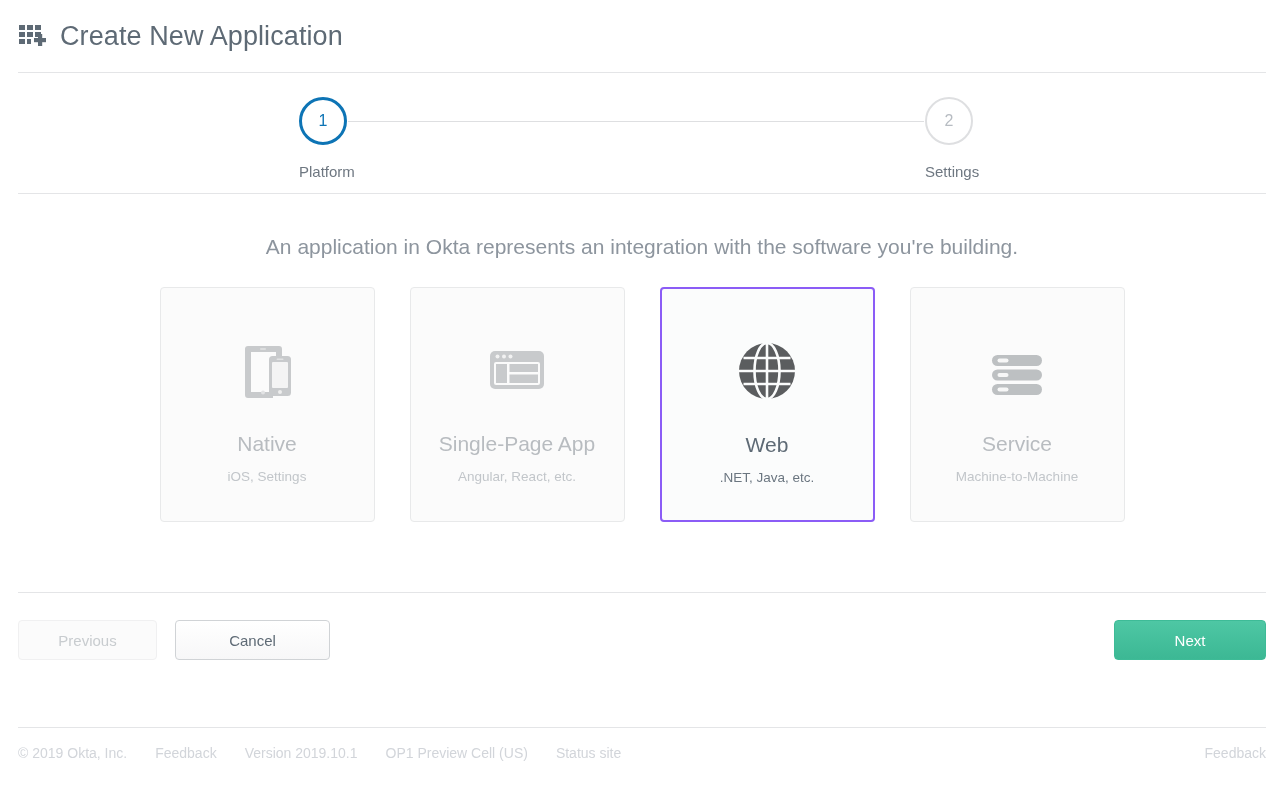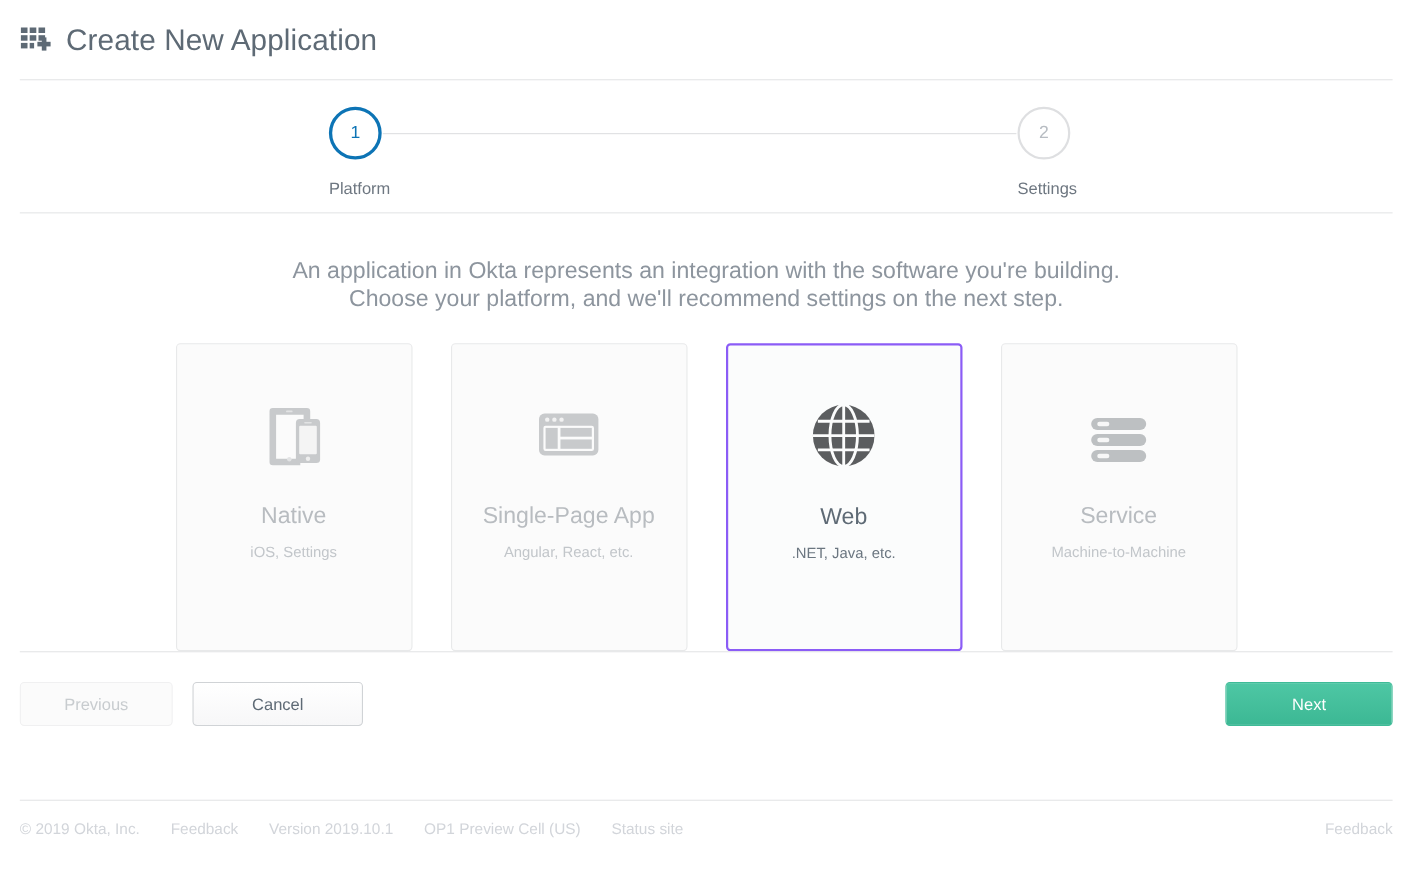--- a/index.html
+++ b/index.html
@@ -133,21 +133,21 @@
   
   .cards {
     display: flex;
     justify-content: center;
     gap: 35px;
     margin-top: 28px;
   }
 
   .card {
     width: 215px;
-    height: 280px;
+    height: 235px;
     border: 1px solid #e8e9ea;
     border-radius: 4px;
     background: #fbfbfb;
     display: flex;
     flex-direction: column;
     align-items: center;
     cursor: pointer;
   }
 
   .card.selected {
@@ -289,21 +289,20 @@
         </div>
         <div class="step-label">Settings</div>
       </div>
     </div>
   </div>
 
   <div class="divider"></div>
 
   <div class="description">
     <span class="line">An application in Okta represents an integration with the software you're building.</span>
-    <span class="line">Choose your platform, and we'll recommend settings on the next step.</span>
   </div>
 
   <div class="cards">
 
     <div class="card">
       <div class="card-icon">
         <svg width="72" height="72" viewBox="0 0 72 72">
 
           <path d="M14 12 h34 a3 3 0 0 1 3 3 v8 h-6 v-5 H20 v40 h22 v6 H17 a3 3 0 0 1 -3 -3 V15 a3 3 0 0 1 3 -3 z" fill="#c8cacc"></path>
           <rect x="29" y="14.2" width="6" height="1.6" rx="0.8" fill="#e2e3e4"></rect>

